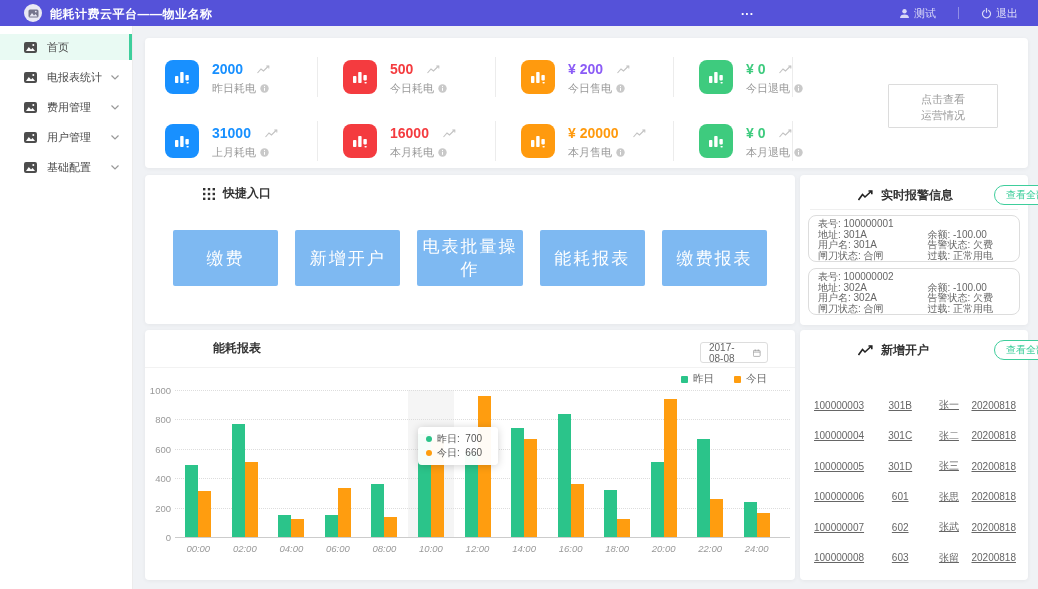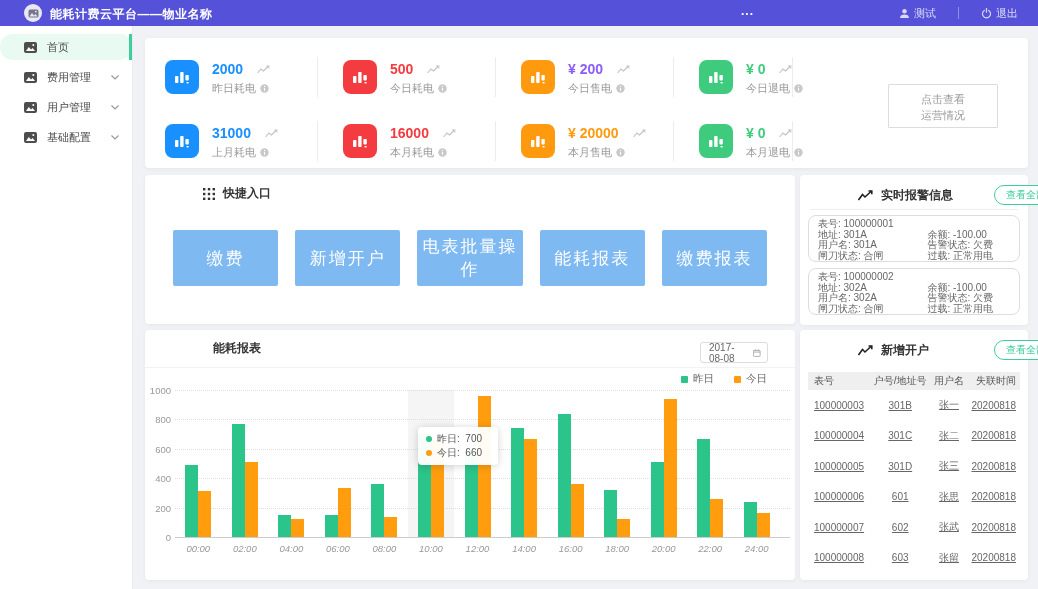--- a/index.html
+++ b/index.html
@@ -10,21 +10,21 @@
   .header { position:absolute; left:0; top:0; width:1038px; height:26px; background:#5552d9; display:flex; align-items:center; z-index:5; }
   .logo-badge { position:absolute; left:24px; top:4px; width:18px; height:18px; border-radius:50%; background:#e9e9f4; display:flex; align-items:center; justify-content:center; }
   .header-title { position:absolute; left:50px; top:6px; color:#fff; font-size:12px; font-weight:bold; letter-spacing:.5px; }
   .header-dots { position:absolute; left:741px; top:4px; color:#fff; font-size:12px; font-weight:bold; letter-spacing:1px; cursor:pointer; }
   .header-right { position:absolute; right:20px; top:0; height:26px; display:flex; align-items:center; gap:10px; color:rgba(255,255,255,.78); font-size:11px; }
   .header-right .seg { display:flex; align-items:center; gap:4px; cursor:pointer; }
   .header-divider { width:1px; height:12px; background:rgba(255,255,255,.35); margin:0 12px; }
 
   
   .sidebar { position:absolute; left:0; top:26px; width:133px; height:563px; background:#fff; border-right:1px solid #ececec; padding-top:8px; z-index:4; }
-  .side-item { position:relative; height:26px; margin-bottom:4px; display:flex; align-items:center; padding-left:24px; font-size:11px; color:#4a4a4a; cursor:pointer;border-radius:13px; }
+  .side-item { position:relative; height:26px; margin-bottom:4px; display:flex; align-items:center; padding-left:24px; font-size:11px; color:#4a4a4a; cursor:pointer; }
   .side-item .lbl { margin-left:10px; }
   .side-item .chev { position:absolute; right:13px; top:11px; }
   .side-item.active { background:#e9faf3; }
   .side-item.active::after { content:""; position:absolute; right:0; top:0; width:3px; height:100%; background:#3ece9c; }
 
   
   .main { position:absolute; left:133px; top:26px; width:905px; height:563px; background:#f0f2f5; }
   .card { position:absolute; background:#fff; border-radius:4px; box-shadow:0 1px 4px rgba(0,0,0,.05); }
   .card-stats   { left:12px; top:12px;  width:883px; height:130px; }
   .card-quick   { left:12px; top:149px; width:650px; height:149px; }
@@ -111,20 +111,31 @@
 </div>
 
 <nav class="sidebar" id="sidebar">
     <div class="side-item active">
       <svg width="13" height="11" viewBox="0 0 13 11">
         <rect x="0" y="0" width="13" height="11" rx="2" fill="#4d4d4d"></rect>
         <path d="M2 9 L4.8 5 L7 7.6 L8.6 6 L11 9 Z" fill="#fff"></path>
         <circle cx="9.3" cy="3" r="1" fill="#fff"></circle>
       </svg>
       <span class="lbl">首页</span>
+    </div>
+    <div class="side-item">
+      <svg width="13" height="11" viewBox="0 0 13 11">
+        <rect x="0" y="0" width="13" height="11" rx="2" fill="#4d4d4d"></rect>
+        <path d="M2 9 L4.8 5 L7 7.6 L8.6 6 L11 9 Z" fill="#fff"></path>
+        <circle cx="9.3" cy="3" r="1" fill="#fff"></circle>
+      </svg>
+      <span class="lbl">电报表统计</span>
+      <svg class="chev" width="8" height="5" viewBox="0 0 8 5">
+        <polyline points="0.5,0.5 4,4 7.5,0.5" fill="none" stroke="#999" stroke-width="1.2"></polyline>
+      </svg>
     </div>
     <div class="side-item">
       <svg width="13" height="11" viewBox="0 0 13 11">
         <rect x="0" y="0" width="13" height="11" rx="2" fill="#4d4d4d"></rect>
         <path d="M2 9 L4.8 5 L7 7.6 L8.6 6 L11 9 Z" fill="#fff"></path>
         <circle cx="9.3" cy="3" r="1" fill="#fff"></circle>
       </svg>
       <span class="lbl">费用管理</span>
       <svg class="chev" width="8" height="5" viewBox="0 0 8 5">
         <polyline points="0.5,0.5 4,4 7.5,0.5" fill="none" stroke="#999" stroke-width="1.2"></polyline>
@@ -562,26 +573,20 @@
 
   <section class="card card-offline" id="offlineCard">
     <div class="panel-head">
       <svg width="15" height="11" viewBox="0 0 15 11">
         <polyline points="0.5,10 4.5,4.5 7,7 13.5,1" fill="none" stroke="#222" stroke-width="1.6"></polyline>
         <polyline points="10.5,1 13.8,1 13.8,4.3" fill="none" stroke="#222" stroke-width="1.6"></polyline>
       </svg>
       <span class="panel-title">新增开户</span>
       <button class="pill">查看全部</button>
     </div>
-    <div class="tbl-head" id="tblHead">
-        <span class="c0">表号</span>
-        <span class="c1">户号/地址号</span>
-        <span class="c2">用户名</span>
-        <span class="c3">失联时间</span>
-      </div>
   <div class="tbl-row" style="top: 60px;">
         <span class="c0">100000003</span>
         <span class="c1">301B</span>
         <span class="c2">张一</span>
         <span class="c3">20200818</span>
       </div>
       <div class="tbl-row" style="top: 90.5px;">
         <span class="c0">100000004</span>
         <span class="c1">301C</span>
         <span class="c2">张二</span>

